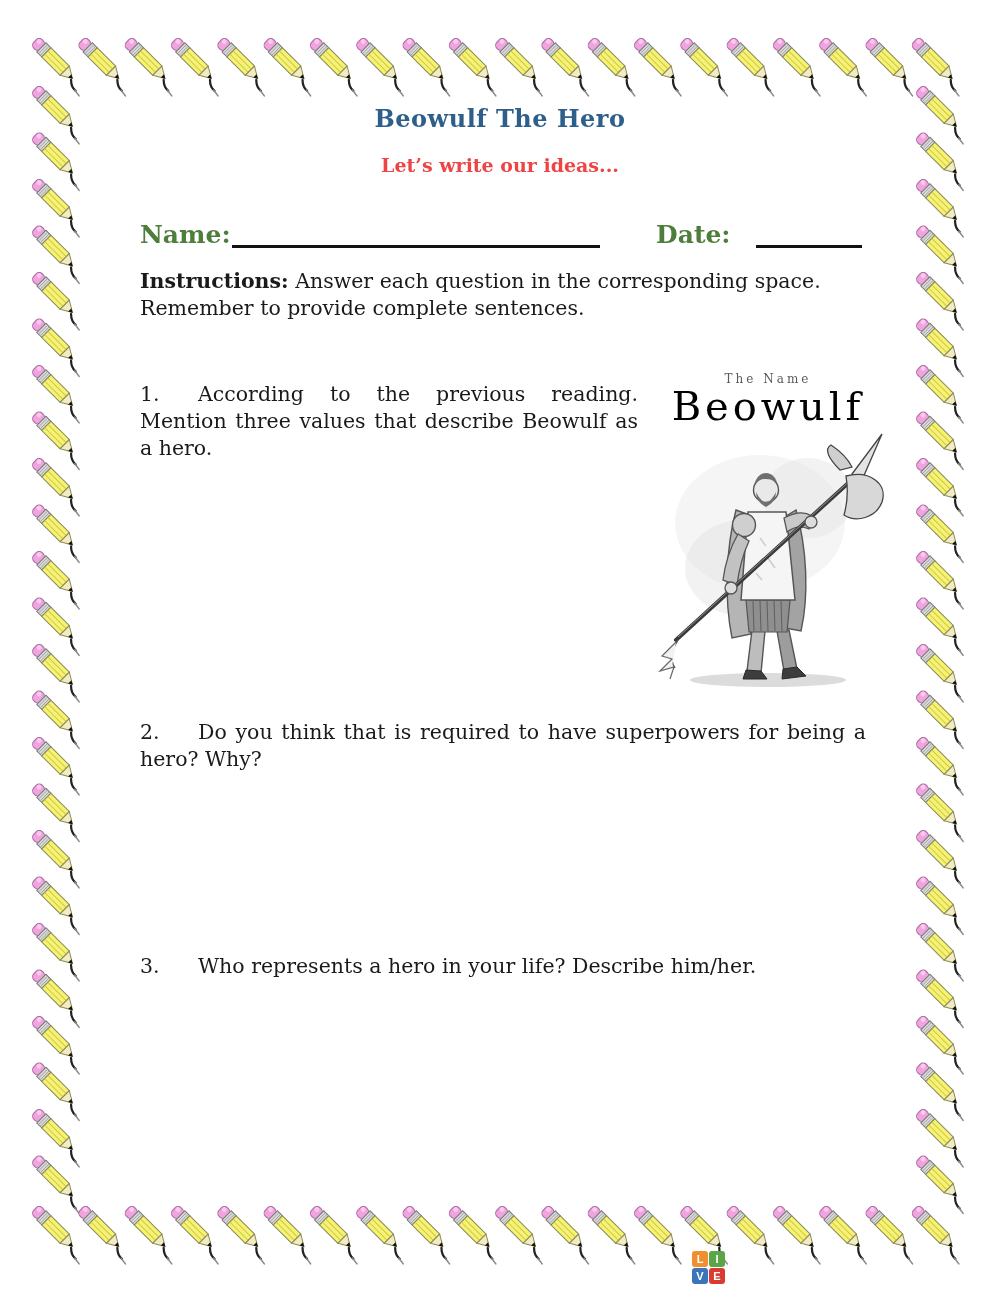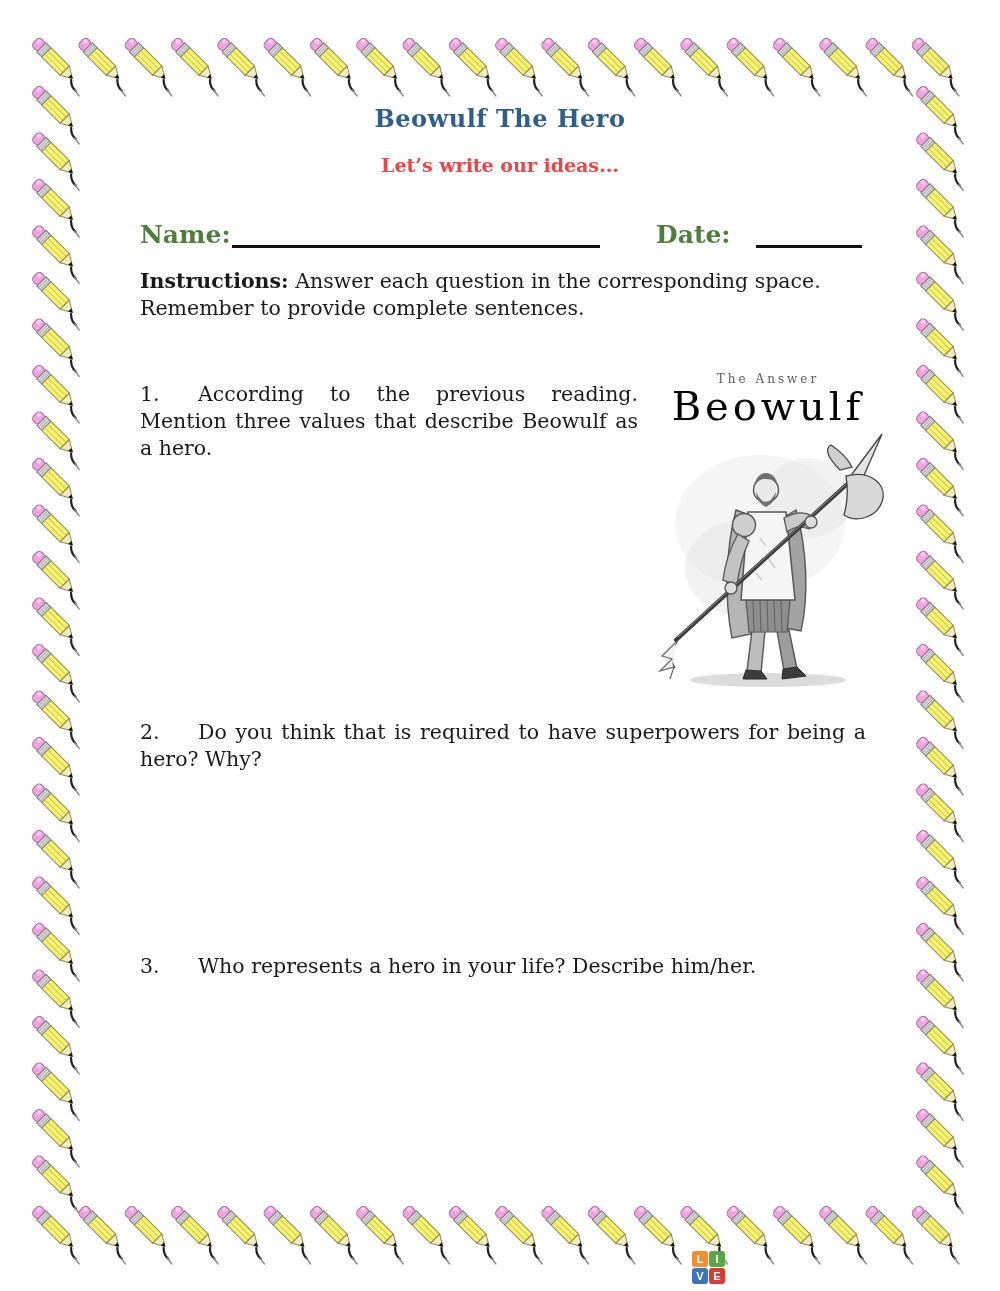--- a/index.html
+++ b/index.html
@@ -235,21 +235,21 @@
 
   <p class="instructions"><b>Instructions:</b><span> Answer each question in the corresponding space. Remember to provide complete sentences.</span></p>
 
   <p class="question q1"><span class="qnum">1.</span><span>According to the previous reading. Mention three values that describe Beowulf as a hero.</span></p>
 
   <p class="question q2"><span class="qnum">2.</span><span>Do you think that is required to have superpowers for being a hero? Why?</span></p>
 
   <p class="question q3"><span class="qnum">3.</span><span>Who represents a hero in your life? Describe him/her.</span></p>
 
   <div class="illustration">
-    <div class="illus-super">The Answer</div>
+    <div class="illus-super">The Name</div>
     <div class="illus-title">Beowulf</div>
     <svg class="illus-sketch" width="240" height="262" viewBox="0 0 240 262" xmlns="http://www.w3.org/2000/svg">
 
       <ellipse cx="112" cy="95" rx="85" ry="68" fill="#ececec" opacity="0.55"></ellipse>
       <ellipse cx="95" cy="140" rx="58" ry="48" fill="#e2e2e2" opacity="0.45"></ellipse>
       <ellipse cx="160" cy="70" rx="45" ry="40" fill="#e6e6e6" opacity="0.5"></ellipse>
 
       <ellipse cx="120" cy="252" rx="78" ry="7" fill="#c9c9c9" opacity="0.65"></ellipse>
 
       <path d="M88,82 C78,120 76,170 84,210 L103,206 C98,158 100,118 104,88 Z" fill="#b5b5b5" stroke="#555555" stroke-width="1.4"></path>

